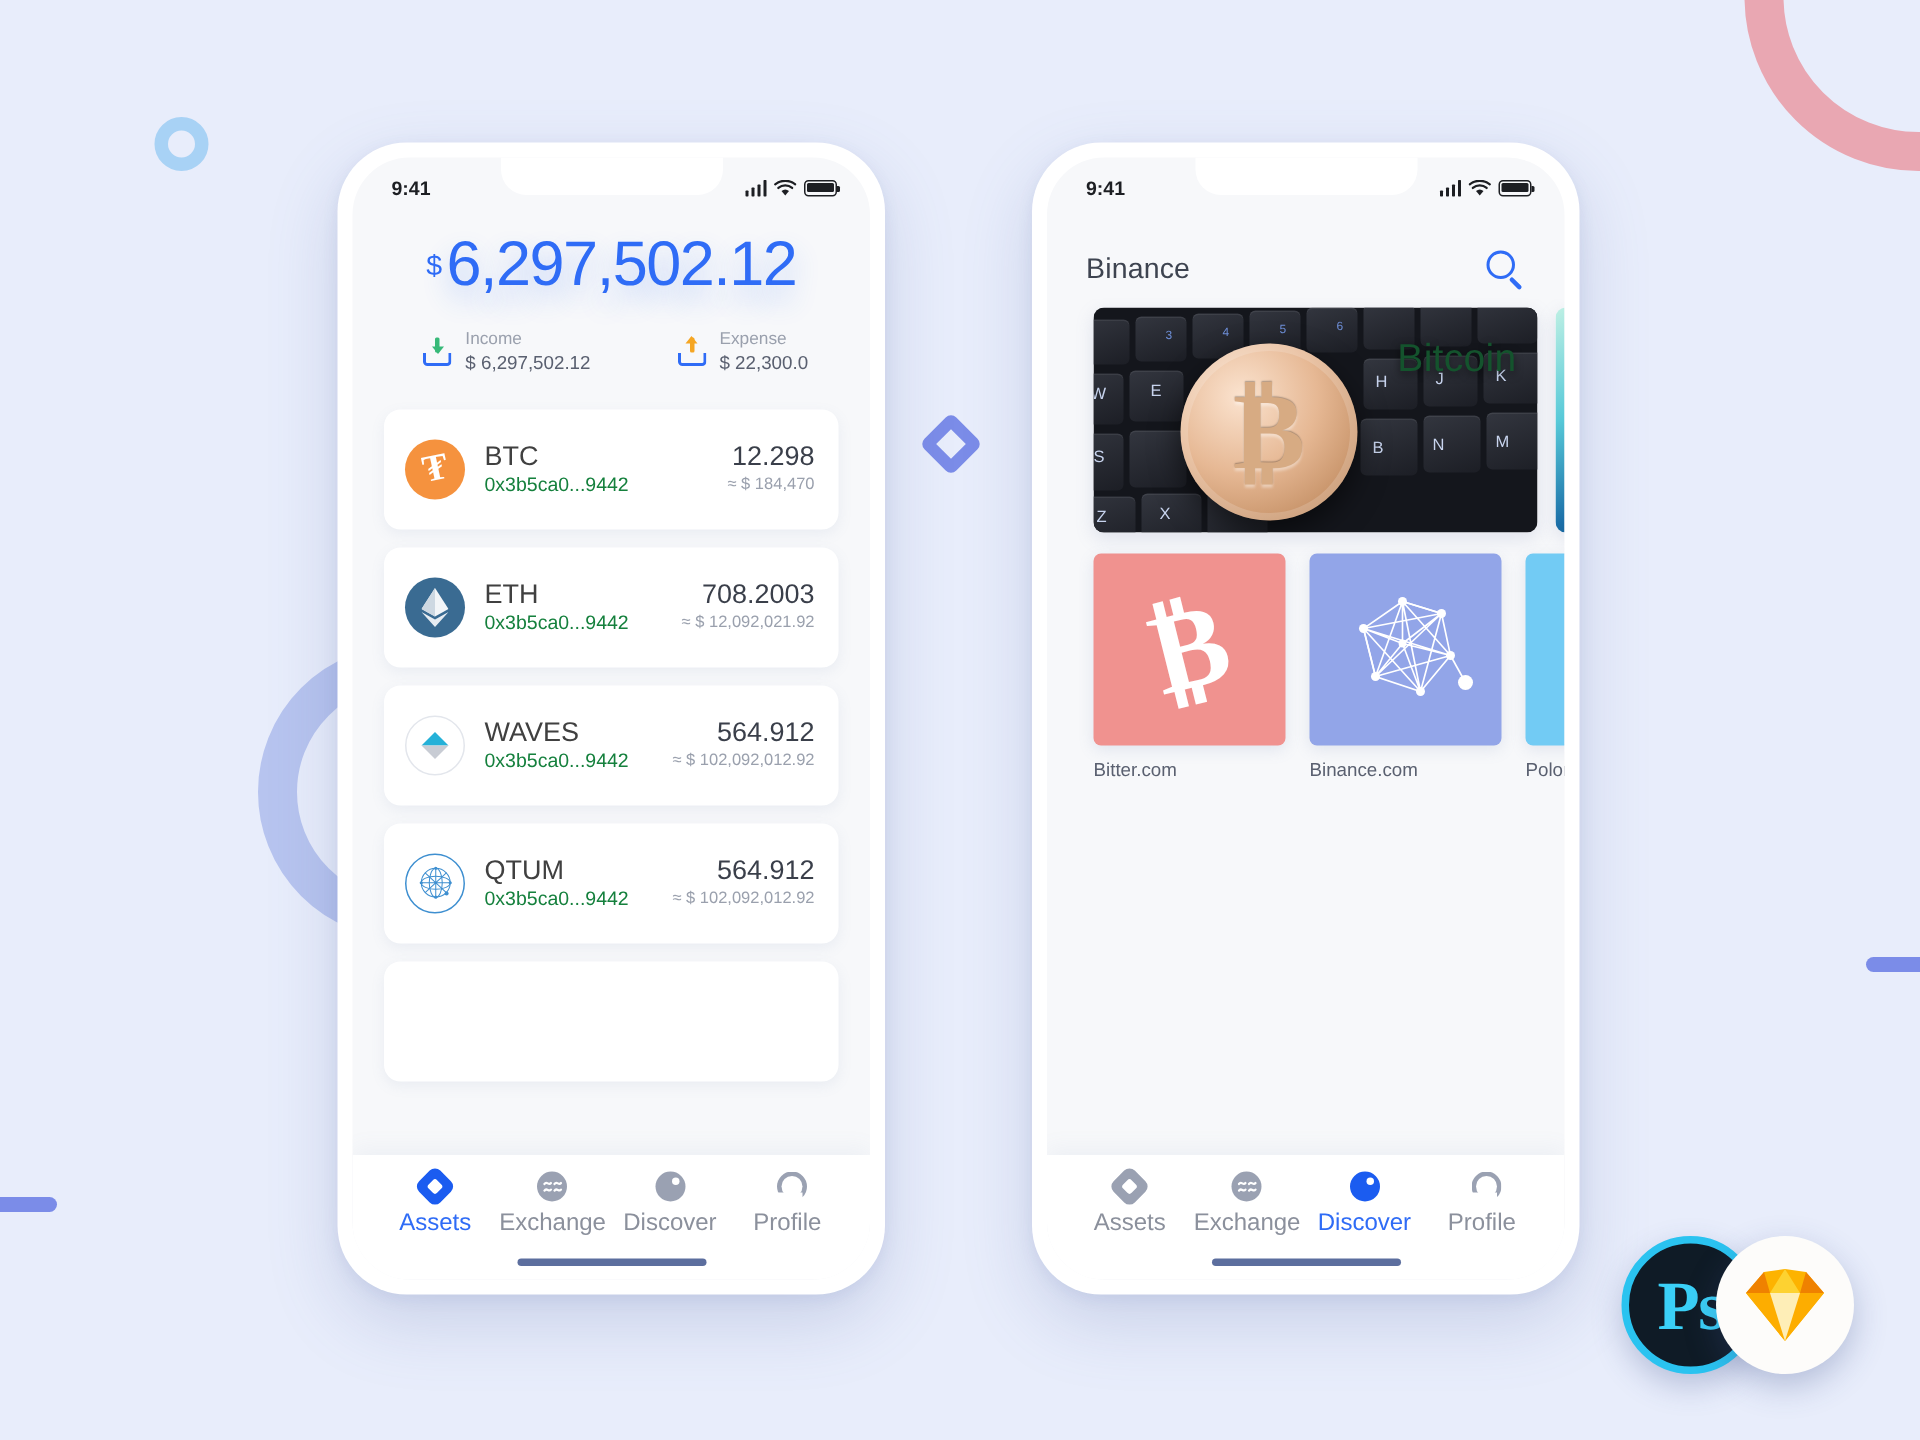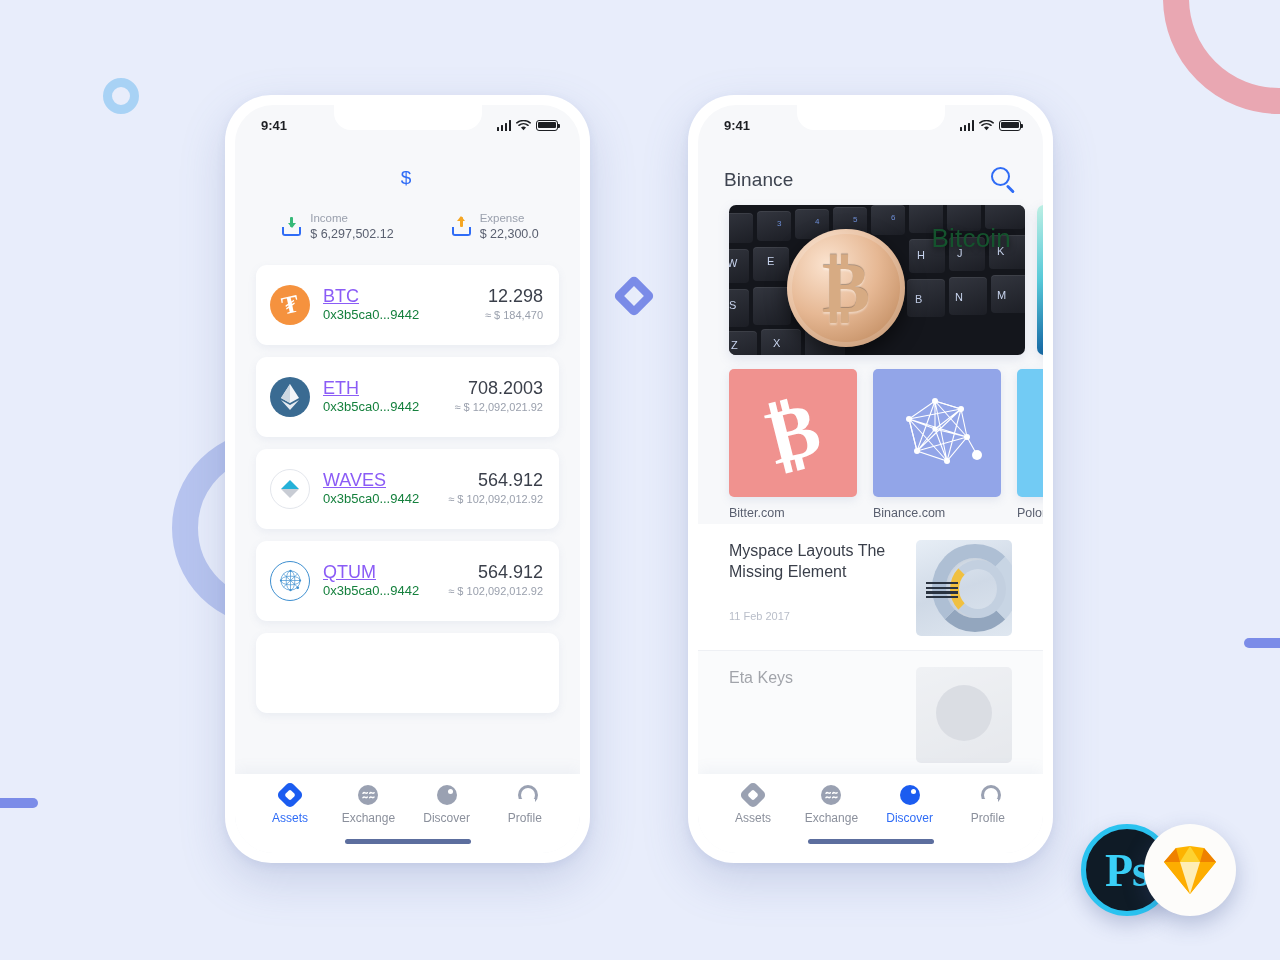--- a/index.html
+++ b/index.html
@@ -173,38 +173,38 @@
     width:40px; height:40px; border-radius:50%; flex:none;
     display:flex; align-items:center; justify-content:center;
     margin-right: 13px;
   }
   .coin-btc  { background:#f5923e; color:#fff; font-size:25px; font-weight:bold;
                font-family:"Liberation Serif", serif; }
   .coin-eth  { background:#3a6b92; }
   .coin-waves{ background:#fff; border:1.4px solid #e3e6ec; }
   .coin-qtum { background:#fff; border:1.4px solid #3e8fd0; }
   .coin-meta { flex:1 1 auto; min-width:0; }
-  .coin-name { font-size: 18px; color:#8b5cf6; line-height:1.15;text-decoration:underline; }
+  .coin-name { font-size: 18px; color:#404040; line-height:1.15; }
   .coin-addr { font-size: 13px; color:#15803d; line-height:1.3; }
   .coin-nums { text-align:right; flex:none; }
   .coin-amt  { font-size: 18px; color:#3a3f4a; line-height:1.2; }
   .coin-usd  { font-size: 11px; color:#9aa0ad; line-height:1.4; }
 
   
   .tabbar {
     flex:none; background:#ffffff; position:relative; z-index:10;
     padding: 11px 16px 0 16px;
     box-shadow: 0 -4px 14px rgba(120,134,180,.08);
   }
   .tabs { display:flex; }
   .tab {
     flex:1; display:flex; flex-direction:column; align-items:center; gap:6px;
     cursor:pointer;
   }
-  .tab-label { font-size: 12px; color:#8b909c; }
+  .tab-label { font-size: 16px; color:#8b909c; }
   .tab.active .tab-label { color:#2f6cf6; }
   .tab-ico { width:20px; height:20px; position:relative; }
   .home-ind {
     width: 126px; height: 5px; border-radius: 3px; background:#5c6e9e;
     margin: 14px auto 9px auto;
   }
 
   
   .ic-assets { width:20px; height:20px; border-radius:5px; transform:rotate(45deg);
                background:#9aa1b2; display:flex; align-items:center; justify-content:center; }
@@ -366,20 +366,21 @@
         <div class="batt">
             <span></span>
           </div>
       </div>
     </div>
 
 
     <div class="balance-wrap">
       <div class="balance-row">
         <div class="bal-cur">$</div>
+        <div class="bal-amt">6,297,502.12</div>
       </div>
       <div class="io-row">
         <div class="io-item">
           <div class="io-icon">
             <div class="io-arrow down">
                 <span></span>
                 <i></i>
               </div>
             <div class="io-tray"></div>
           </div>
@@ -636,41 +637,20 @@
           </div>
           <div class="rec-caption">Binance.com</div>
         </div>
         <div class="rec-item">
           <div class="rec-thumb cut" style="background:#72cbf4"></div>
           <div class="rec-caption">Polone</div>
         </div>
       </div>
 
 
-      <div class="news-list">
-        <div class="news-row">
-          <div class="news-text">
-            <div class="news-title">Myspace Layouts The Missing Element</div>
-            <div class="news-date">11 Feb 2017</div>
-          </div>
-          <div class="news-thumb">
-            <div class="coil"></div>
-              <div class="coil2"></div>
-              <div class="ibm-mark"></div>
-          </div>
-        </div>
-        <div class="news-row faded-row">
-          <div class="news-text">
-            <div class="news-title">Eta Keys</div>
-          </div>
-          <div class="news-thumb faded">
-            <div class="avatar-thumb"></div>
-          </div>
-        </div>
-      </div>
     </div>
 
     <div class="tabbar">
       <div class="tabs">
         <div class="tab">
           <div class="tab-ico">
               <div class="ic-assets"></div>
             </div>
           <div class="tab-label">Assets</div>
         </div>

